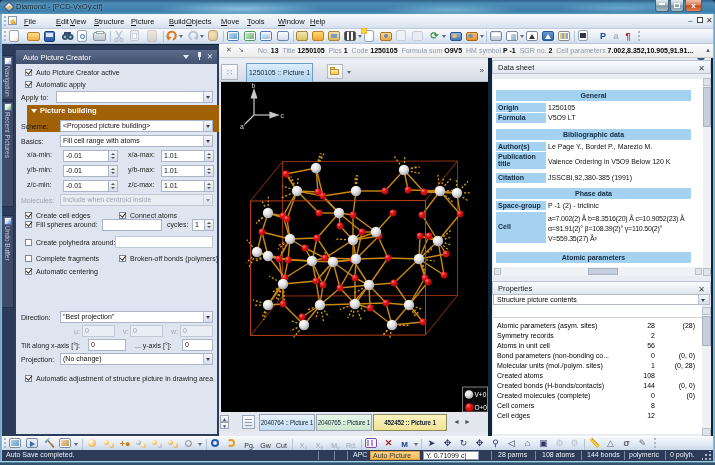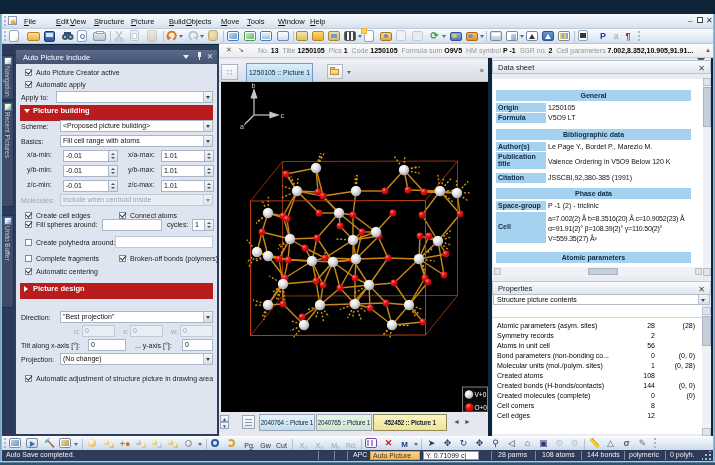--- a/index.html
+++ b/index.html
@@ -35,21 +35,21 @@
 .cbc:before{content:"";position:absolute;left:1px;top:-2px;width:2.5px;height:5px;border:solid #333;border-width:0 1.6px 1.6px 0;transform:rotate(40deg)}
 .lbl{position:absolute;color:#1a1a1a;white-space:nowrap}
 .lbld{position:absolute;color:#9aa4b4;white-space:nowrap}
 .field{position:absolute;background:#fff;border:1px solid #aab6c8;font-size:7px;color:#111;padding-left:2px;line-height:10px}
 .fieldd{position:absolute;background:#e9edf4;border:1px solid #c0c9d6;font-size:7px;color:#9aa4b4;padding-left:2px;line-height:10px}
 .combarrow{position:absolute;right:0px;top:0px;width:9px;height:100%;background:linear-gradient(180deg,#f4f7fb,#d4deec);border-left:1px solid #b4c0d2}
 .combarrow:before{content:"";position:absolute;left:2px;top:4px;border-left:2.5px solid transparent;border-right:2.5px solid transparent;border-top:3px solid #444}
 .spin{position:absolute;width:9px;background:linear-gradient(180deg,#f2f6fa,#d6e0ec);border:1px solid #aab6c8;border-left:none}
 .spin:before{content:"";position:absolute;left:2px;top:2px;border-left:2px solid transparent;border-right:2px solid transparent;border-bottom:2.5px solid #555}
 .spin:after{content:"";position:absolute;left:2px;bottom:2px;border-left:2px solid transparent;border-right:2px solid transparent;border-top:2.5px solid #555}
-.sect{position:absolute;left:4px;width:193px;height:16px;background:#b91c1c;color:#fff;font-weight:bold;font-size:7.5px;line-height:12px}
+.sect{position:absolute;left:11px;width:193px;height:27px;background:#a16207;color:#fff;font-weight:bold;font-size:7.5px;line-height:12px}
 .sect:before{content:"";position:absolute;left:4px;top:4px;border-left:3px solid transparent;border-right:3px solid transparent;border-top:4px solid #fff}
 .sectc:before{border-top:3px solid transparent;border-bottom:3px solid transparent;border-left:4px solid #fff;border-right:none;top:3px}
 .secttxt{margin-left:13px}
 
 
 #center{left:219px;top:58px;width:269px;height:378px;background:#e6eaf0}
 #ctabbar{left:0;top:2px;width:269px;height:22px;background:linear-gradient(180deg,#eef1f5,#d6dce6);border-bottom:1px solid #b6bfcc}
 #gridbtn{left:2px;top:4px;width:17px;height:16px;background:linear-gradient(180deg,#fcfdfe,#e2e8f0);border:1px solid #aab4c2;color:#5a6a80;font-size:8px;line-height:15px;text-align:center}
 #ctab{left:27px;top:3px;width:67px;height:19px;background:linear-gradient(180deg,#dceefb,#aed2ee);border:1px solid #6d9cc8;border-bottom:none;font-size:6.8px;text-align:center;line-height:18px;color:#123}
 #cfolder{left:108px;top:4px;width:16px;height:15px;background:linear-gradient(180deg,#fdfdfd,#e8e8e8);border:1px solid #b0b8c4}
@@ -78,20 +78,34 @@
 #toolbar2{left:2px;top:436px;width:711px;height:14px;background:linear-gradient(180deg,#f6f9fc,#dfe8f3 60%,#ccd9ea);border-top:1px solid #fff}
 #statusbar{left:2px;top:450px;width:711px;height:11px;background:#2d3a58;font-size:7px;color:#eef2f8}
 .ssep{position:absolute;top:1px;width:1px;height:9px;background:#7a88a2}
 .sseg{position:absolute;top:1px;white-space:nowrap}
 #bottomedge{left:0;top:461px;width:715px;height:4px;background:linear-gradient(180deg,#9fd4e0 0 1px,#56809c 1px 2px,#31536e 2px 100%)}
 #leftedge{left:0;top:14px;width:2px;height:447px;background:linear-gradient(90deg,#6fa0c2,#9cc2da)}
 #rightedge{left:713px;top:14px;width:2px;height:447px;background:linear-gradient(90deg,#9cc2da,#6fa0c2)}
 </style></head><body>
 <div id="app">
 
+<div class="abs" id="titlebar">
+ <div class="abs" style="left:5px;top:3px;width:8px;height:8px;background:linear-gradient(135deg,#f0f4f8 30%,#9ab8d0 70%,#6890b0);transform:rotate(45deg);border:1px solid #557"></div>
+      <div class="abs" style="left:8px;top:6px;width:3px;height:3px;background:#e8c040;transform:rotate(45deg)"></div>
+ <div class="abs" id="titletext">Diamond - [PCD-VxOy.cif]</div>
+ <div class="abs winbtn" style="left:655px;width:14px">
+        <div class="winglyph" style="margin-top:3px;height:2px;line-height:0"><span style="display:inline-block;width:6px;height:2px;background:#fff"></span></div>
+      </div>
+ <div class="abs winbtn" style="left:670px;width:14px">
+        <div class="winglyph"><span style="display:inline-block;width:6px;height:5px;border:1px solid #fff;margin-top:3px"></span></div>
+      </div>
+ <div class="abs winbtn" id="btnclose" style="left:685px;width:17px">
+        <div class="winglyph">x</div>
+      </div>
+</div>
 <div class="abs" id="menubar">
  <div class="abs" style="left:2px;top:2px;width:2px;height:10px;background:repeating-linear-gradient(180deg,#aab8ca 0 2px,transparent 2px 4px)"></div>
       <div class="abs" style="left:6px;top:2px;width:9px;height:9px;background:linear-gradient(135deg,#fdfdfd 40%,#c8d8ec);border:1px solid #8899b0"></div>
       <div class="abs" style="left:8px;top:5px;width:6px;height:5px;background:linear-gradient(135deg,#ffe060,#e09020);clip-path:polygon(0 40%,60% 0,100% 100%,20% 100%)"></div>
  <span class="menuitem" style="left:22px"><u>F</u>ile</span>
  <span class="menuitem" style="left:54px"><u>E</u>dit</span>
  <span class="menuitem" style="left:68px"><u>V</u>iew</span>
  <span class="menuitem" style="left:92px"><u>S</u>tructure</span>
  <span class="menuitem" style="left:129px"><u>P</u>icture</span>
  <span class="menuitem" style="left:167px"><u>B</u>uild</span>
@@ -224,21 +238,21 @@
         <div class="vtxt">Recent Pictures</div>
       </div>
  <div class="vtab" style="top:171px;height:93px">
         <div class="vicon" style="background:linear-gradient(135deg,#e8f0fc 40%,#4878c0)"></div>
         <div class="vtxt">Undo Buffer</div>
       </div>
 </div>
 
 <div class="abs" id="leftpanel">
  <div class="abs" id="lp-title">
-        <span style="position:absolute;left:7px;top:3px">Auto Picture Include</span>
+        <span style="position:absolute;left:7px;top:3px">Auto Picture Creator</span>
    <span style="position:absolute;right:28px;top:5px;border-left:3px solid transparent;border-right:3px solid transparent;border-top:4px solid #e6ebf2"></span>
    <span style="position:absolute;right:16px;top:2px;width:3px;height:5px;background:#e6ebf2"></span>
         <span style="position:absolute;right:17px;top:7px;width:1px;height:3px;background:#e6ebf2"></span>
    <span style="position:absolute;right:4px;top:2px;color:#e6ebf2;font-size:7.5px">✕</span>
  </div>
  <div class="abs" id="lp-body">
   <div class="cb cbc" style="left:9px;top:5px"></div>
         <span class="lbl" style="left:20px;top:5px">Auto Picture Creator active</span>
   <div class="cb cbc" style="left:9px;top:17px"></div>
         <span class="lbl" style="left:20px;top:17px">Automatic apply</span>
@@ -283,21 +297,20 @@
         <div class="spin" style="left:189px;top:155px;height:12px"></div>
   <div class="cb" style="left:9px;top:175px"></div>
         <span class="lbl" style="left:20px;top:175px">Create polyhedra around:</span>
   <div class="fieldd" style="left:99px;top:172px;width:98px;height:12px;background:#fff"></div>
   <div class="cb" style="left:9px;top:191px"></div>
         <span class="lbl" style="left:20px;top:191px">Complete fragments</span>
   <div class="cb cbc" style="left:103px;top:191px"></div>
         <span class="lbl" style="left:114px;top:191px">Broken-off bonds (polymers)</span>
   <div class="cb cbc" style="left:9px;top:204px"></div>
         <span class="lbl" style="left:20px;top:204px">Automatic centering</span>
-  <div class="sect sectc" style="top:219px"><span class="secttxt">Picture design</span></div>
   <span class="lbl" style="left:5px;top:250px">Direction:</span>
   <div class="field" style="left:44px;top:247px;width:153px;height:12px">"Best projection"<div class="combarrow"></div></div>
   <span class="lbld" style="left:58px;top:264px">u:</span>
         <div class="fieldd" style="left:66px;top:261px;width:33px;height:12px">0</div>
   <span class="lbld" style="left:107px;top:264px">v:</span>
         <div class="fieldd" style="left:114px;top:261px;width:33px;height:12px">0</div>
   <span class="lbld" style="left:155px;top:264px">w:</span>
         <div class="fieldd" style="left:164px;top:261px;width:33px;height:12px">0</div>
   <span class="lbl" style="left:5px;top:278px">Tilt along x-axis [°]:</span>
   <div class="field" style="left:72px;top:275px;width:38px;height:12px">0</div>

